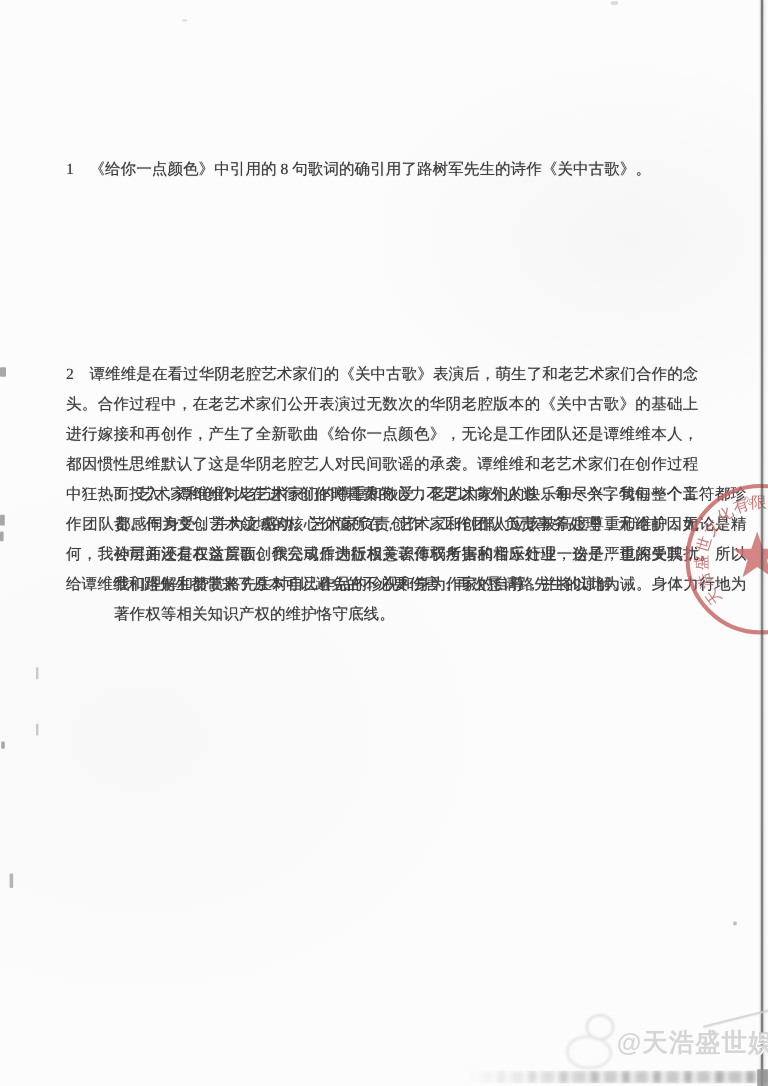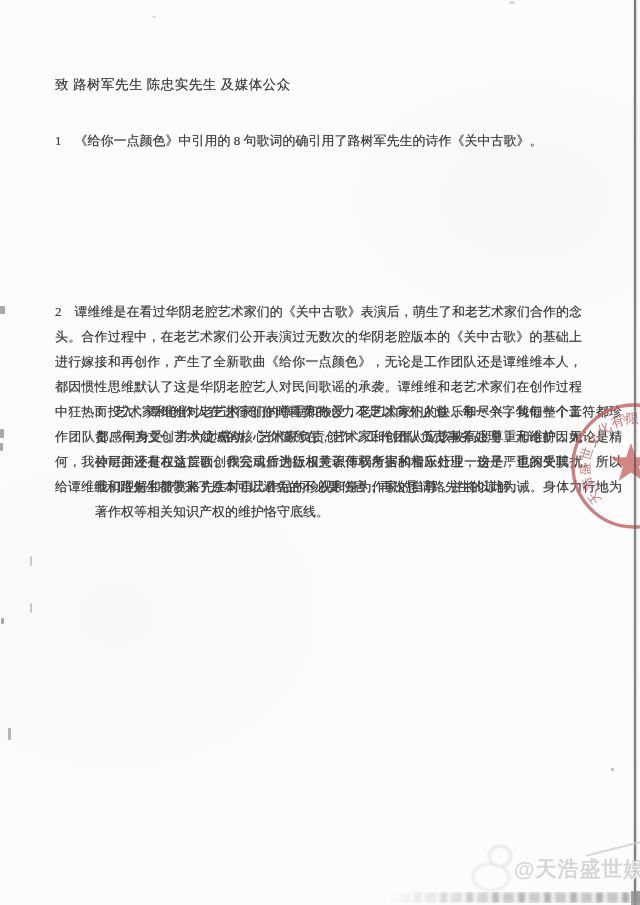--- a/index.html
+++ b/index.html
@@ -86,21 +86,20 @@
   .wm-logo::after{
     content:"";position:absolute;left:0;bottom:2px;width:34px;height:24px;
     border:2px solid #e6e6e6;border-radius:46% 54% 50% 50%;
   }
 </style>
 </head>
 <body>
 
 <div class="page">
 
-  <div class="salutation">致 路树军先生 陈忠实先生 及媒体公众</div>
 
   <div class="doc-body">
       <p class="para">1　《给你一点颜色》中引用的 8 句歌词的确引用了路树军先生的诗作《关中古歌》。</p>
       <p class="para">2　谭维维是在看过华阴老腔艺术家们的《关中古歌》表演后，萌生了和老艺术家们合作的念头。合作过程中，在老艺术家们公开表演过无数次的华阴老腔版本的《关中古歌》的基础上进行嫁接和再创作，产生了全新歌曲《给你一点颜色》，无论是工作团队还是谭维维本人，都因惯性思维默认了这是华阴老腔艺人对民间歌谣的承袭。谭维维和老艺术家们在创作过程中狂热而投入，谭维维对老艺术家们的尊重和敬爱，老艺术家们的快乐和尽兴，我们整个工作团队都感同身受，并为之感动。艺术家负责创作，工作团队负责事务处理，无论前因如何，我公司并没有在这首歌创作完成后进行相关著作权考据和相应处理，这是严重的失职，给谭维维和路先生都带来了原本可以避免的不必要伤害，再次恳请路先生的谅解。</p>
       <p class="para">3　艺术家和创作人在进行创作时耗费的心力不足以向外人道，每一个字句每一个音符都珍贵。作为文创艺术领域的核心价值所在，艺术家和创作人应该被高度尊重和维护，无论是精神层面还是权益层面。我公司作为版权意识薄弱所害的音乐行业一份子，也深受其扰。所以我们理解和赞赏路先生对自己作品的珍视和身为作家的自尊，并将以此为诫。身体力行地为著作权等相关知识产权的维护恪守底线。</p>
     </div>
 
   <svg class="seal-svg" width="640" height="905" viewBox="0 0 640 905" aria-hidden="true">
     <defs>
       <path id="sealArc" d="M 602.2,499.8 A 45,45 0 1 1 679,468" fill="none"></path>

